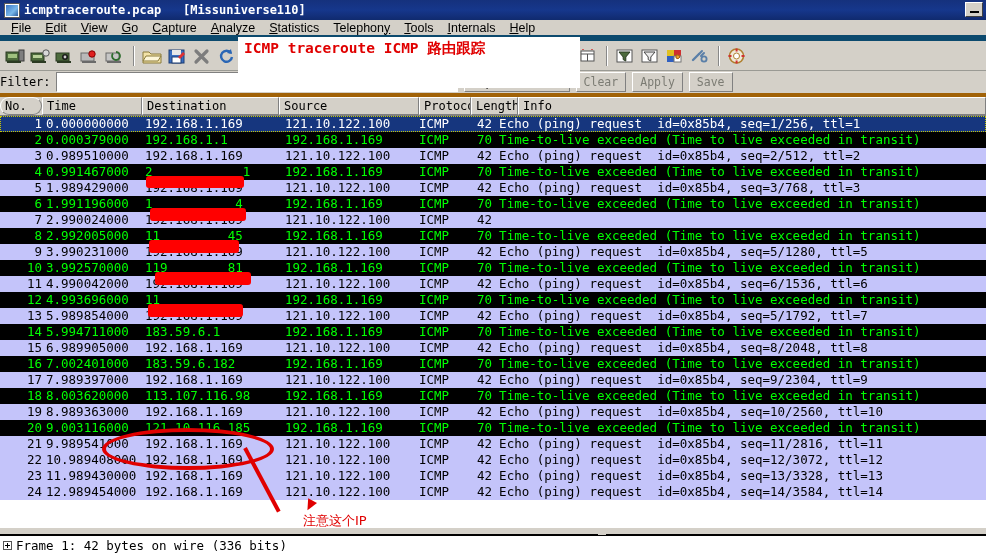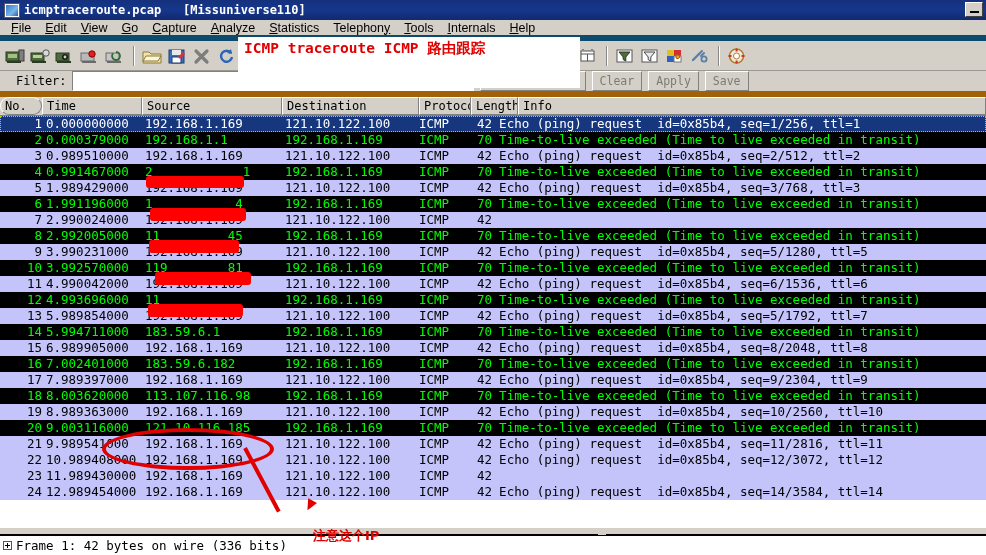--- a/index.html
+++ b/index.html
@@ -105,22 +105,22 @@
     border-left: 1px solid #888;
     border-right: 1px solid #fff;
   }
   .ico { display:block; }
 
   
   .filterbar {
     height: 26px;
     background: #d4d0c8;
     display: flex; align-items: center;
-    padding-left: 16px;
-    border-bottom: 6px solid #a16207;
+    padding-left: 0;
+    border-bottom: 4px solid #a16207;
   }
   .filter-label {
     font-size: 12px;
     font-family: "DejaVu Sans Mono", "Liberation Mono", monospace;
     color: #000;
     margin-right: 5px;
   }
   .filter-input {
     flex: none;
     width: 402px; height: 20px;
@@ -228,28 +228,27 @@
     border-radius: 50%;
     z-index: 25;
   }
   .arrow-line {
     position: absolute;
     z-index: 25;
     background: #e00000;
   }
   .note-text {
     position: absolute;
-    left: 313px; top: 512px;
+    left: 303px; top: 512px;
     color: #e00000;
     font-size: 13px;
-    font-weight: bold;
+    font-weight: normal;
     font-family: "DejaVu Sans", sans-serif;
     white-space: pre;
     z-index: 31;
-    margin-top: 15px;
   }
 
   
   .gap { background: #ffffff; }
   .detail-pane {
     position: absolute;
     left: 0; bottom: 0;
     width: 986px;
     height: 20px;
     background: #ffffff;
@@ -526,22 +525,22 @@
     <div class="filter-btn expr">Expression...</div>
     <div class="filter-btn">Clear</div>
     <div class="filter-btn">Apply</div>
     <div class="filter-btn">Save</div>
   </div>
 
   <div class="packet-pane">
     <div class="col-headers" id="colheaders">
         <div class="ch" style="width: 42px; border-radius: 9px;">No.</div>
         <div class="ch" style="width: 100px;">Time</div>
+        <div class="ch" style="width: 137px;">Destination</div>
         <div class="ch" style="width: 140px;">Source</div>
-        <div class="ch" style="width: 137px;">Destination</div>
         <div class="ch" style="width: 52px;">Protocol</div>
         <div class="ch" style="width: 47px;">Length</div>
         <div class="ch" style="width: 468px;">Info</div>
       </div>
     <div class="rows" id="rows">
         <div class="prow sel"><div class="cell c-no">1</div><div class="cell c-time">0.000000000</div><div class="cell c-src">192.168.1.169</div><div class="cell c-dst">121.10.122.100</div><div class="cell c-proto">ICMP</div><div class="cell c-len">42</div><div class="cell c-info">Echo (ping) request  id=0x85b4, seq=1/256, ttl=1</div></div>
         <div class="prow dark"><div class="cell c-no">2</div><div class="cell c-time">0.000379000</div><div class="cell c-src">192.168.1.1</div><div class="cell c-dst">192.168.1.169</div><div class="cell c-proto">ICMP</div><div class="cell c-len">70</div><div class="cell c-info">Time-to-live exceeded (Time to live exceeded in transit)</div></div>
         <div class="prow lav"><div class="cell c-no">3</div><div class="cell c-time">0.989510000</div><div class="cell c-src">192.168.1.169</div><div class="cell c-dst">121.10.122.100</div><div class="cell c-proto">ICMP</div><div class="cell c-len">42</div><div class="cell c-info">Echo (ping) request  id=0x85b4, seq=2/512, ttl=2</div></div>
         <div class="prow dark"><div class="cell c-no">4</div><div class="cell c-time">0.991467000</div><div class="cell c-src">2            1</div><div class="cell c-dst">192.168.1.169</div><div class="cell c-proto">ICMP</div><div class="cell c-len">70</div><div class="cell c-info">Time-to-live exceeded (Time to live exceeded in transit)</div></div>
         <div class="prow lav"><div class="cell c-no">5</div><div class="cell c-time">1.989429000</div><div class="cell c-src">192.168.1.169</div><div class="cell c-dst">121.10.122.100</div><div class="cell c-proto">ICMP</div><div class="cell c-len">42</div><div class="cell c-info">Echo (ping) request  id=0x85b4, seq=3/768, ttl=3</div></div>
@@ -555,21 +554,21 @@
         <div class="prow lav"><div class="cell c-no">13</div><div class="cell c-time">5.989854000</div><div class="cell c-src">192.168.1.169</div><div class="cell c-dst">121.10.122.100</div><div class="cell c-proto">ICMP</div><div class="cell c-len">42</div><div class="cell c-info">Echo (ping) request  id=0x85b4, seq=5/1792, ttl=7</div></div>
         <div class="prow dark"><div class="cell c-no">14</div><div class="cell c-time">5.994711000</div><div class="cell c-src">183.59.6.1</div><div class="cell c-dst">192.168.1.169</div><div class="cell c-proto">ICMP</div><div class="cell c-len">70</div><div class="cell c-info">Time-to-live exceeded (Time to live exceeded in transit)</div></div>
         <div class="prow lav"><div class="cell c-no">15</div><div class="cell c-time">6.989905000</div><div class="cell c-src">192.168.1.169</div><div class="cell c-dst">121.10.122.100</div><div class="cell c-proto">ICMP</div><div class="cell c-len">42</div><div class="cell c-info">Echo (ping) request  id=0x85b4, seq=8/2048, ttl=8</div></div>
         <div class="prow dark"><div class="cell c-no">16</div><div class="cell c-time">7.002401000</div><div class="cell c-src">183.59.6.182</div><div class="cell c-dst">192.168.1.169</div><div class="cell c-proto">ICMP</div><div class="cell c-len">70</div><div class="cell c-info">Time-to-live exceeded (Time to live exceeded in transit)</div></div>
         <div class="prow lav"><div class="cell c-no">17</div><div class="cell c-time">7.989397000</div><div class="cell c-src">192.168.1.169</div><div class="cell c-dst">121.10.122.100</div><div class="cell c-proto">ICMP</div><div class="cell c-len">42</div><div class="cell c-info">Echo (ping) request  id=0x85b4, seq=9/2304, ttl=9</div></div>
         <div class="prow dark"><div class="cell c-no">18</div><div class="cell c-time">8.003620000</div><div class="cell c-src">113.107.116.98</div><div class="cell c-dst">192.168.1.169</div><div class="cell c-proto">ICMP</div><div class="cell c-len">70</div><div class="cell c-info">Time-to-live exceeded (Time to live exceeded in transit)</div></div>
         <div class="prow lav"><div class="cell c-no">19</div><div class="cell c-time">8.989363000</div><div class="cell c-src">192.168.1.169</div><div class="cell c-dst">121.10.122.100</div><div class="cell c-proto">ICMP</div><div class="cell c-len">42</div><div class="cell c-info">Echo (ping) request  id=0x85b4, seq=10/2560, ttl=10</div></div>
         <div class="prow dark"><div class="cell c-no">20</div><div class="cell c-time">9.003116000</div><div class="cell c-src">121.10.116.185</div><div class="cell c-dst">192.168.1.169</div><div class="cell c-proto">ICMP</div><div class="cell c-len">70</div><div class="cell c-info">Time-to-live exceeded (Time to live exceeded in transit)</div></div>
         <div class="prow lav"><div class="cell c-no">21</div><div class="cell c-time">9.989541000</div><div class="cell c-src">192.168.1.169</div><div class="cell c-dst">121.10.122.100</div><div class="cell c-proto">ICMP</div><div class="cell c-len">42</div><div class="cell c-info">Echo (ping) request  id=0x85b4, seq=11/2816, ttl=11</div></div>
         <div class="prow lav"><div class="cell c-no">22</div><div class="cell c-time">10.989408000</div><div class="cell c-src">192.168.1.169</div><div class="cell c-dst">121.10.122.100</div><div class="cell c-proto">ICMP</div><div class="cell c-len">42</div><div class="cell c-info">Echo (ping) request  id=0x85b4, seq=12/3072, ttl=12</div></div>
-        <div class="prow lav"><div class="cell c-no">23</div><div class="cell c-time">11.989430000</div><div class="cell c-src">192.168.1.169</div><div class="cell c-dst">121.10.122.100</div><div class="cell c-proto">ICMP</div><div class="cell c-len">42</div></div>
+        <div class="prow lav"><div class="cell c-no">23</div><div class="cell c-time">11.989430000</div><div class="cell c-src">192.168.1.169</div><div class="cell c-dst">121.10.122.100</div><div class="cell c-proto">ICMP</div><div class="cell c-len">42</div><div class="cell c-info">Echo (ping) request  id=0x85b4, seq=13/3328, ttl=13</div></div>
         <div class="prow lav"><div class="cell c-no">24</div><div class="cell c-time">12.989454000</div><div class="cell c-src">192.168.1.169</div><div class="cell c-dst">121.10.122.100</div><div class="cell c-proto">ICMP</div><div class="cell c-len">42</div><div class="cell c-info">Echo (ping) request  id=0x85b4, seq=14/3584, ttl=14</div></div>
       </div>
   </div>
 
   <div class="gap" style="height:36px;"></div>
 
   <div class="overlay-white"></div>
   <div class="overlay-red-text">ICMP traceroute ICMP 路由跟踪</div>
 
   <div class="redact" style="left:146px; top:176px; width:98px; height:12px;"></div>

